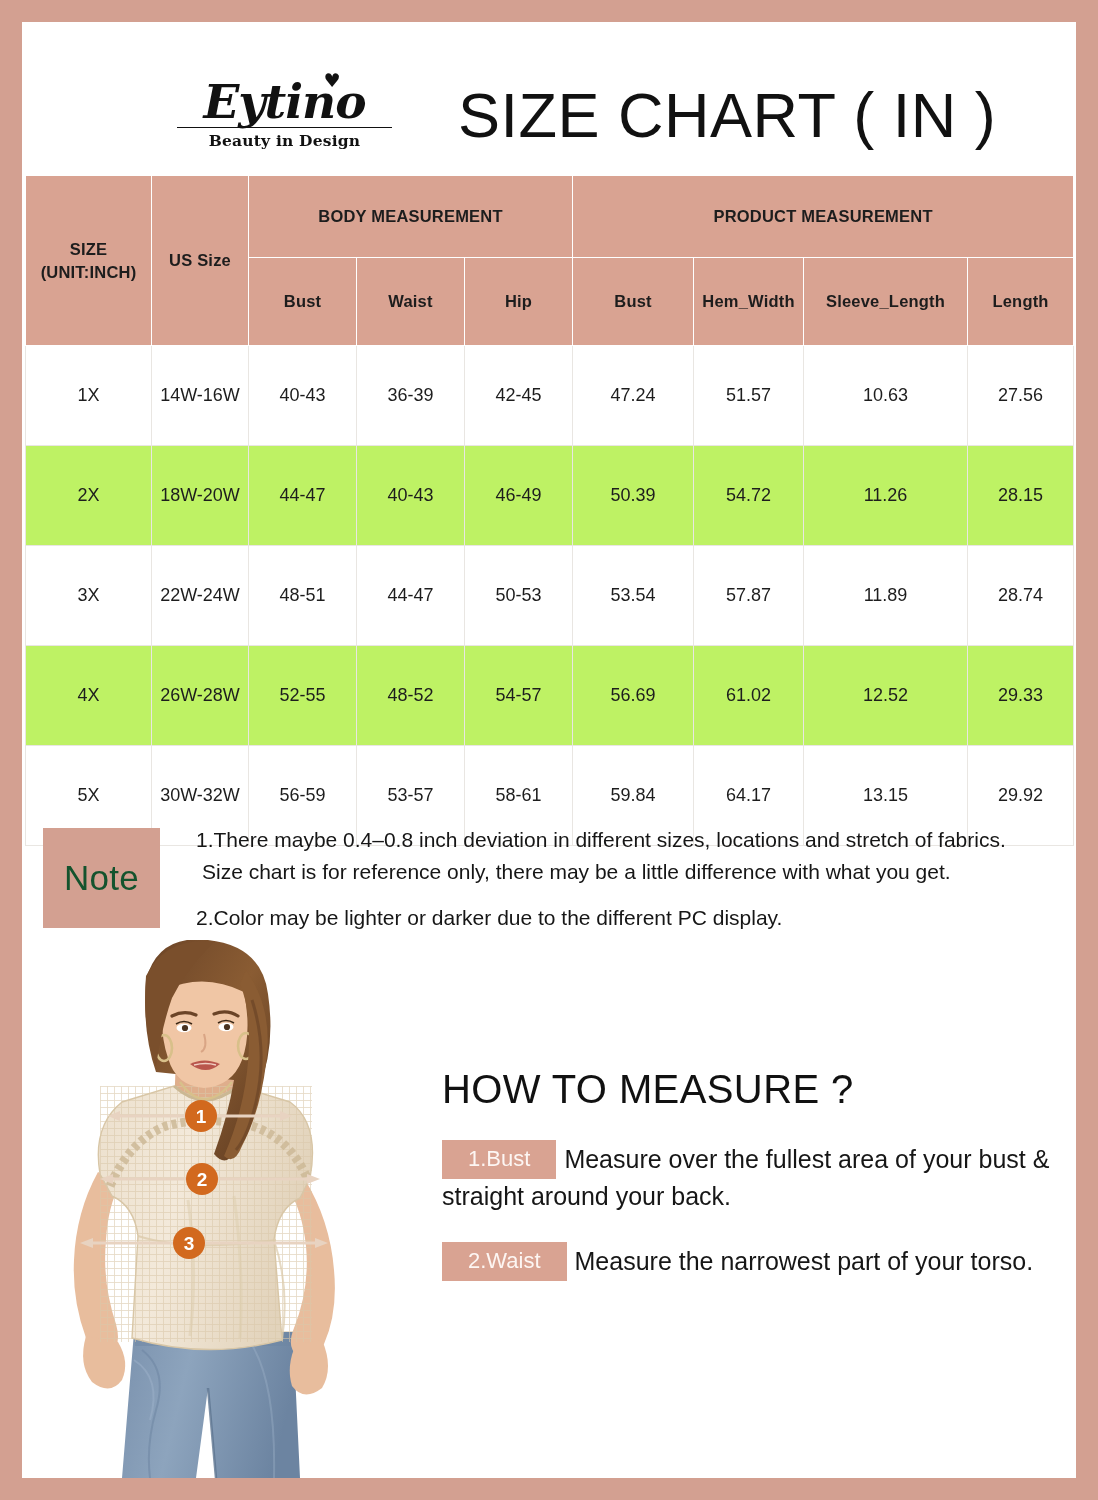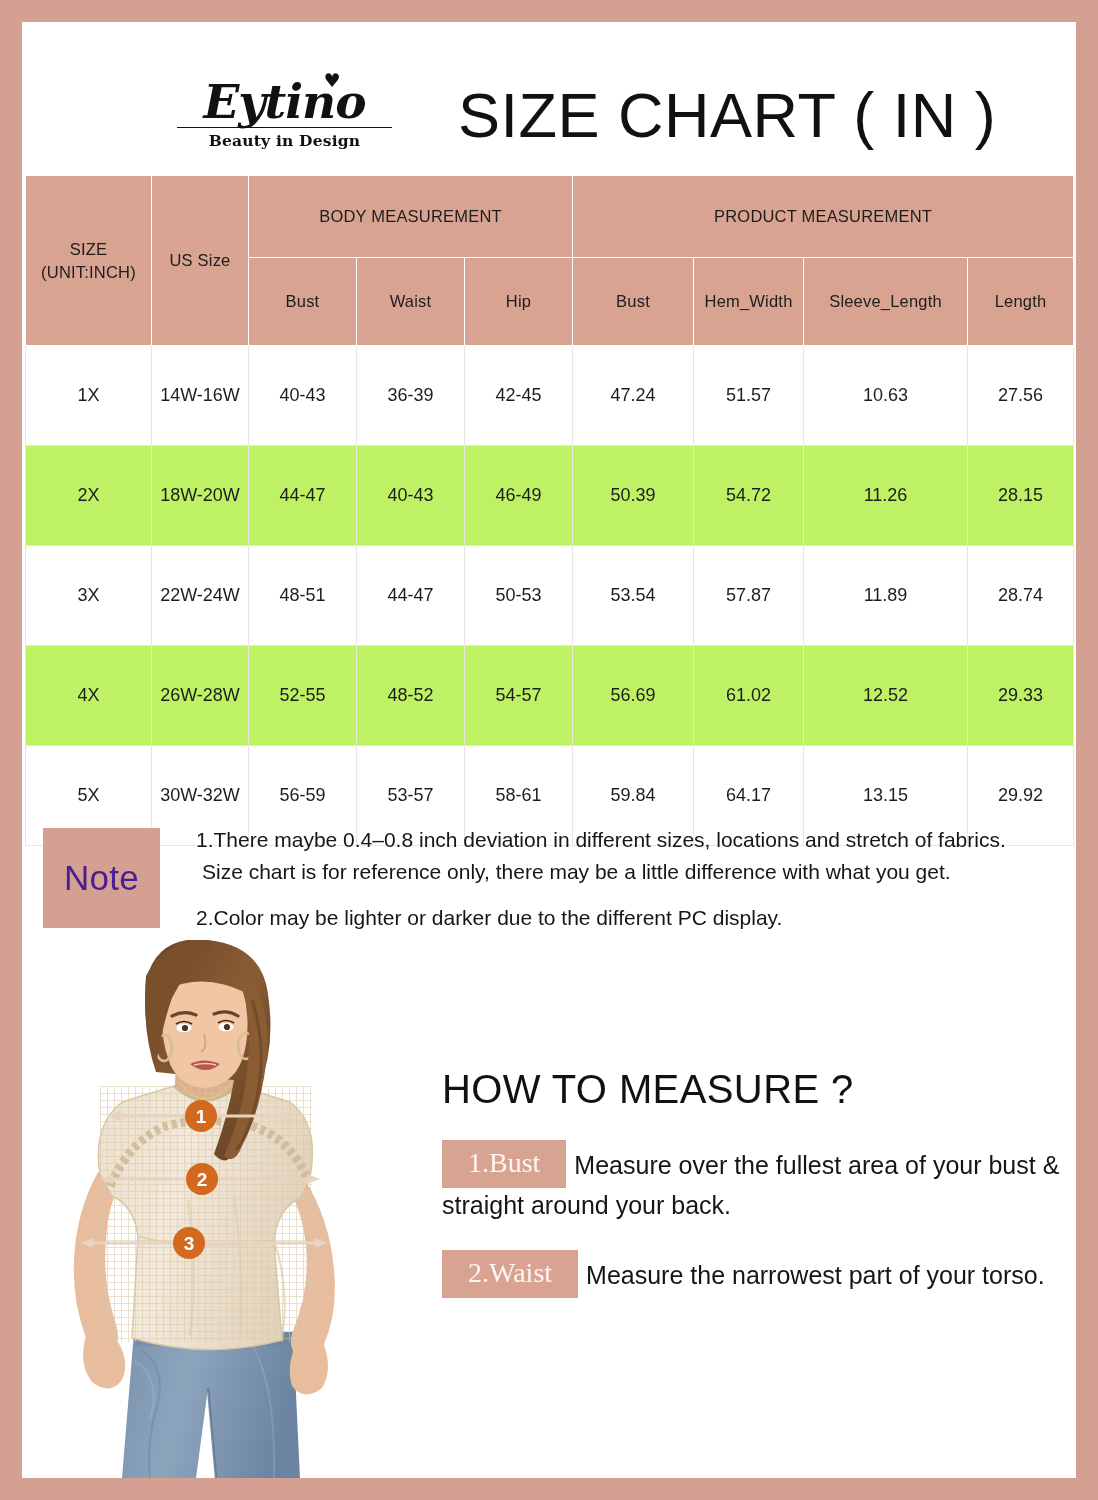--- a/index.html
+++ b/index.html
@@ -77,21 +77,21 @@
     table-layout: fixed;
   }
   table.size th, table.size td {
     border: 1px solid #ffffff;
     text-align: center;
     vertical-align: middle;
     color: #1d1d1d;
   }
   table.size thead th {
     background: #d9a392;
-    font-weight: 400;
+    font-weight: 700;
     font-size: 16.5px;
     letter-spacing: .2px;
   }
   th.grp { font-size: 17px; height: 82px; }
   th.sizecol { font-size: 16.5px; line-height: 1.35; }
   th.sub { height: 88px; font-size: 16.5px; }
   table.size tbody td {
     height: 100px;
     font-size: 18px;
     background: #ffffff;
@@ -102,21 +102,21 @@
 
   
   .note-wrap {
     position: absolute; left: 21px; top: 806px;
     width: 1030px; height: 118px;
   }
   .note-badge {
     position: absolute; left: 0; top: 0;
     width: 117px; height: 100px;
     background: #d3a091;
-    color: #4c1d95;
+    color: #14532d;
     display: flex; align-items: center; justify-content: center;
     font-size: 35px; font-weight: 400; letter-spacing: .3px;
   }
   .note-lines {
     position: absolute; left: 153px; top: -4px; width: 877px;
     color: #161616;
   }
   .note-lines p { font-size: 21px; line-height: 1.52; white-space: nowrap; }
   .note-lines p.l2 { text-indent: 6px; }
   .note-lines p.l3 { margin-top: 14px; }
@@ -138,27 +138,26 @@
     letter-spacing: .4px; margin-left: 22px;
     white-space: pre;
   }
   .m-item {
     margin-left: 22px; margin-top: 28px;
     font-size: 25px; line-height: 1.38; color: #161616;
   }
   .m-tag {
     display: inline-block;
     background: #d9a392; color: #fdf6f3;
-    font-size: 28px;
+    font-size: 22px;
     padding: 4px 26px 5px;
     min-width: 104px;
     text-align: center;
     vertical-align: 2px;
     margin-right: 8px;
-    font-family: Liberation Serif, serif;
   }
   .m-text { }
 </style>
 </head>
 <body>
 
 <div id="page">
   <div id="sheet">
 
     <div class="header">

